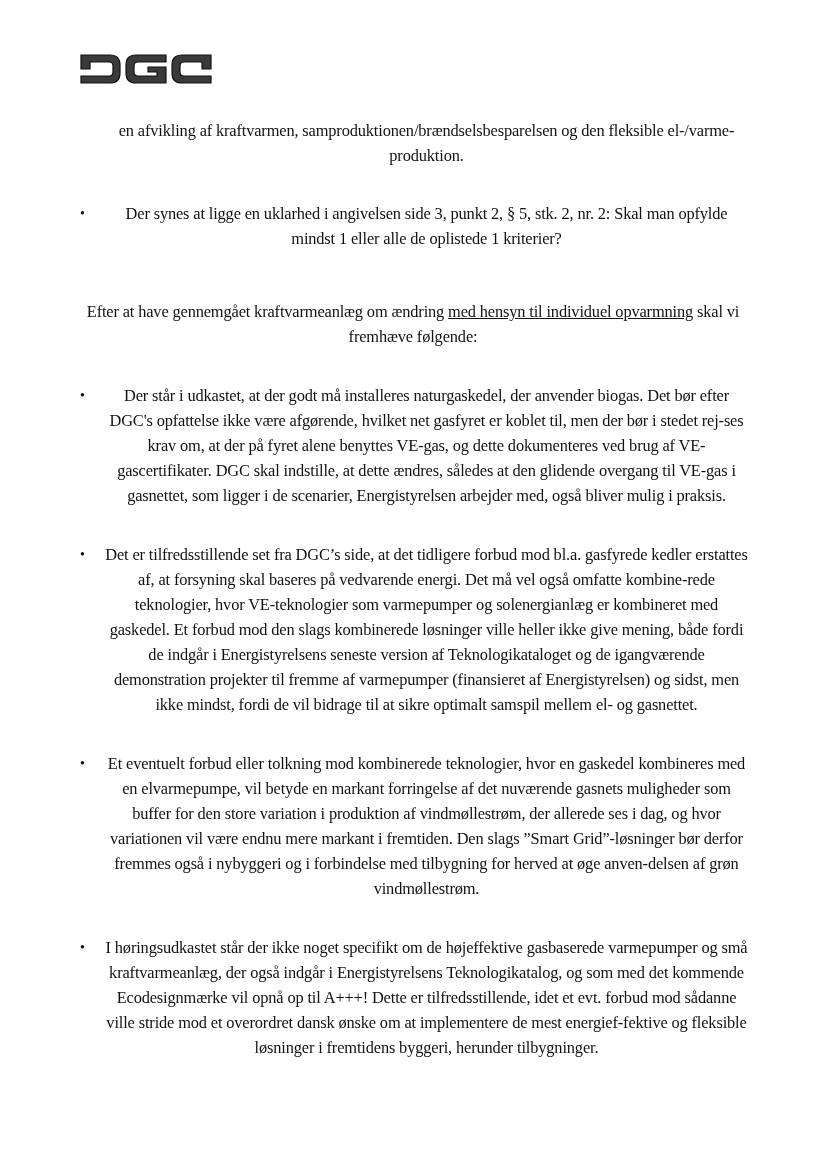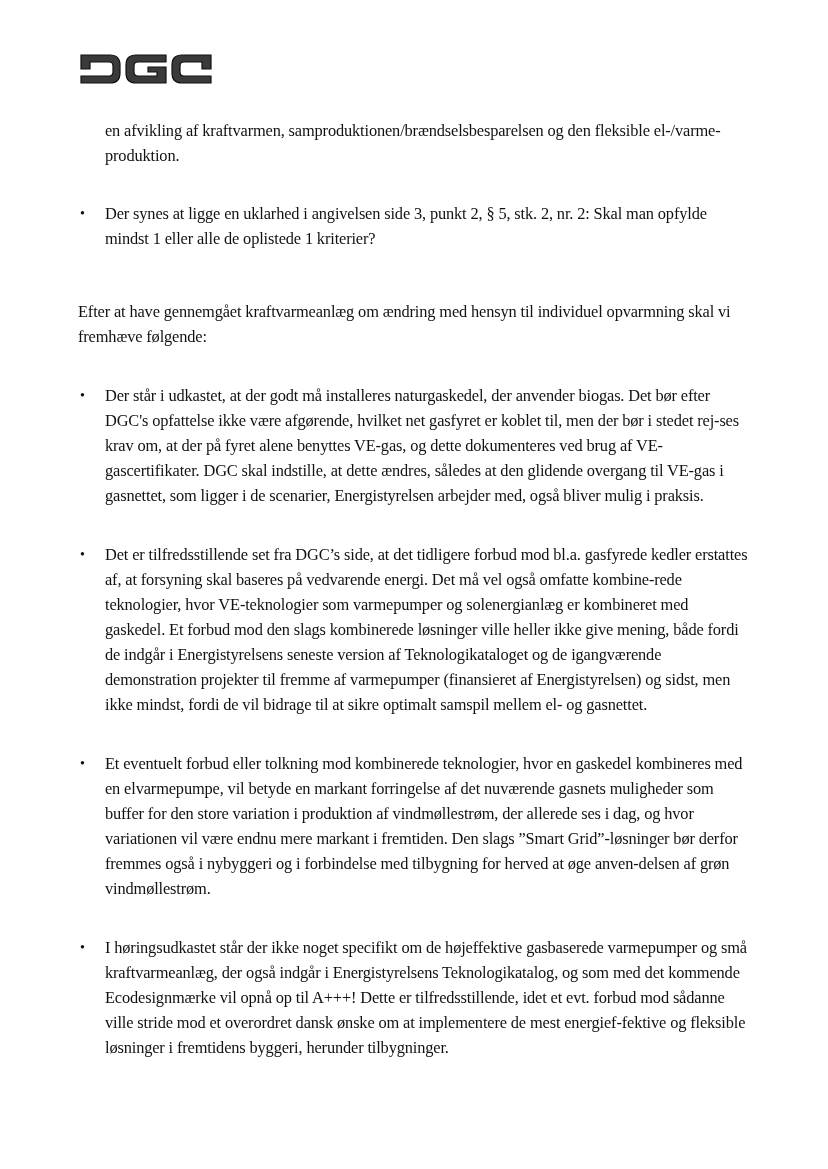--- a/index.html
+++ b/index.html
@@ -23,38 +23,39 @@
       height: 34px;
     }
     .page {
       position: absolute;
       left: 78px;
       top: 118px;
       width: 670px;
       font-size: 16.4px;
       line-height: 25px;
       letter-spacing: -0.15px;
+      text-align: center;
     }
     .cont {
       margin-left: 27px;
       margin-bottom: 33px;
     }
     .bullet {
       position: relative;
       padding-left: 27px;
     }
     .bullet .dot {
       position: absolute;
       left: 2px;
       top: 0;
       font-size: 14px;
     }
     p { margin: 0; }
     .para { margin-top: 48px; margin-bottom: 34px; }
-    .u { }
+    .u { text-decoration: underline; }
     ul { list-style: none; margin: 0; padding: 0; }
     ul li { margin-bottom: 34px; }
   </style>
 </head>
 <body>
 
 <div class="logo" title="">
   <svg width="132" height="34" viewBox="0 0 132 34">
 
     <path d="M1 3 H30 Q40 3 40 13 V21 Q40 31 30 31 H1 V24 H29 Q33 24 33 20 V14 Q33 10 29 10 H10 V17 H1 Z" fill="#3a3a3a" stroke="#111" stroke-width="1.2"></path>

